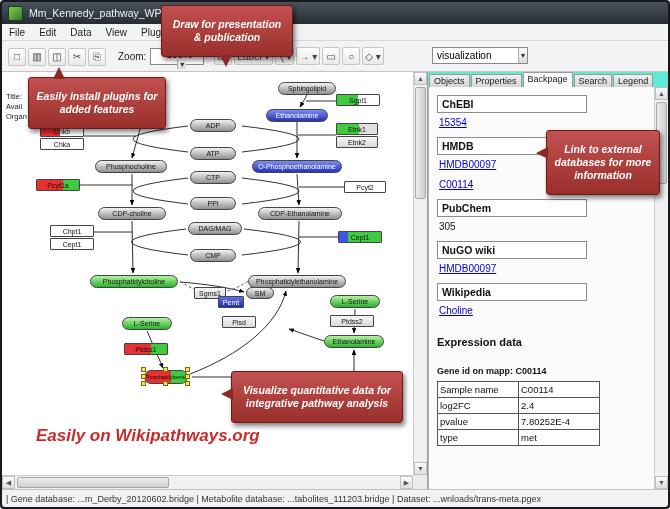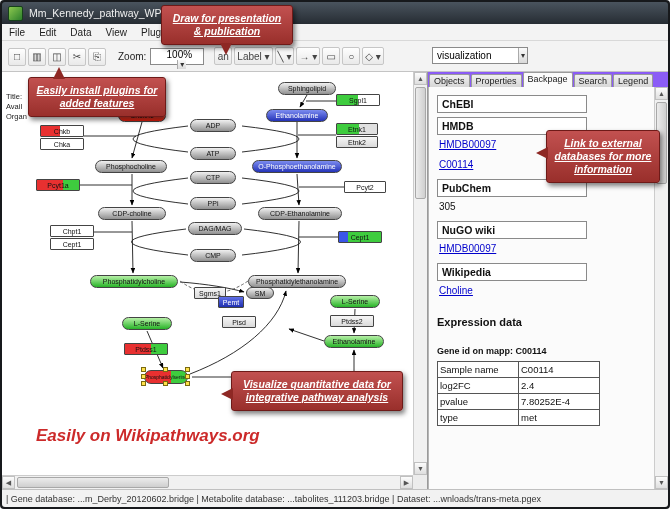--- a/index.html
+++ b/index.html
@@ -38,21 +38,21 @@
   
   .vscroll{position:absolute;top:0;right:0;bottom:14px;width:14px;background:#f1f1f1;border-left:1px solid #cccccc;box-sizing:border-box;}
   .hscroll{position:absolute;left:0;right:14px;bottom:0;height:14px;background:#f1f1f1;border-top:1px solid #cccccc;box-sizing:border-box;}
   .sb-arrow{position:absolute;width:13px;height:13px;display:flex;align-items:center;justify-content:center;
     font-size:7px;color:#555;background:linear-gradient(#fcfcfc,#dedede);border:1px solid #c0c0c0;box-sizing:border-box;}
   .vthumb{position:absolute;left:1px;right:1px;top:15px;height:110px;background:linear-gradient(90deg,#ececec,#cfcfcf);border:1px solid #a8a8a8;border-radius:2px;}
   .hthumb{position:absolute;top:1px;bottom:1px;left:15px;width:150px;background:linear-gradient(#ececec,#cfcfcf);border:1px solid #a8a8a8;border-radius:2px;}
   .scroll-corner{position:absolute;right:0;bottom:0;width:14px;height:14px;background:#ececec;}
   
   #sidebar{position:absolute;left:426px;right:0;top:0;bottom:0;background:#e9e9e9;}
-  #tabs{position:absolute;left:0;right:0;top:0;height:15px;display:flex;align-items:flex-end;background:#8b5cf6;}
+  #tabs{position:absolute;left:0;right:0;top:0;height:15px;display:flex;align-items:flex-end;background:#5eead4;}
   .tab{font-size:9px;color:#222;padding:1px 4px;height:13px;box-sizing:border-box;margin-left:1px;
     border:1px solid #9a9a9a;border-bottom:none;border-radius:2px 2px 0 0;background:linear-gradient(#f0f0f0,#d6d6d6);white-space:nowrap;}
   .tab.active{background:#fbfbfb;height:15px;}
   #sidebar-body{position:absolute;left:0;right:14px;top:15px;bottom:0;background:#fbfbfb;border-left:1px solid #b5b5b5;
     box-sizing:border-box;padding:8px 6px 0 8px;overflow:hidden;}
   .sec-header{border:1px solid #8a8a8a;background:#fff;font-weight:bold;font-size:10.5px;color:#111;
     padding:2px 4px;width:150px;box-sizing:border-box;margin-bottom:4px;}
   .sec-value{display:block;font-size:10px;margin:0 0 9px 2px;}
   .linkval{color:#0000cc;text-decoration:underline;cursor:pointer;}
   .plainval{color:#111;}
@@ -61,21 +61,21 @@
   #expr-table{border-collapse:collapse;font-size:9.5px;color:#111;}
   #expr-table td{border:1px solid #555;width:76px;height:15px;text-align:left;padding:0 2px;background:#fff;}
   .side-scroll{position:absolute;right:0;top:15px;bottom:0;width:14px;background:#f1f1f1;border-left:1px solid #cccccc;box-sizing:border-box;}
   .side-scroll .vthumb{height:80px;}
   
   #statusbar{position:absolute;left:2px;right:2px;bottom:2px;height:18px;background:#f2f2f2;border-top:1px solid #c0c0c0;
     display:flex;align-items:center;font-size:9px;color:#333;padding-left:4px;box-sizing:border-box;border-radius:0 0 3px 3px;white-space:nowrap;overflow:hidden;}
   
   .callout{position:absolute;z-index:80;background:linear-gradient(#c25150,#992f2b);border:1px solid #6e1a18;border-radius:3px;
     color:#fff;font-weight:bold;font-style:italic;font-size:10.5px;line-height:1.25;text-align:center;
-    padding:6px 6px;box-shadow:2px 3px 5px rgba(0,0,0,0.5);box-sizing:border-box;text-decoration:underline;}
+    padding:12px 6px;box-shadow:2px 3px 5px rgba(0,0,0,0.5);box-sizing:border-box;}
   .tail{position:absolute;width:0;height:0;}
   .tail-down{border-left:6px solid transparent;border-right:6px solid transparent;border-top:12px solid #8e2824;bottom:-11px;left:58px;}
   .tail-up{border-left:6px solid transparent;border-right:6px solid transparent;border-bottom:12px solid #8e2824;top:-11px;left:24px;}
   .tail-left{border-top:6px solid transparent;border-bottom:6px solid transparent;border-right:12px solid #8e2824;left:-11px;top:16px;}
   #share-note{position:absolute;z-index:80;left:36px;top:426px;font-size:17px;font-weight:bold;font-style:italic;color:#cc2a2a;}
 </style>
 </head>
 <body>
 
 <div class="window">
@@ -223,20 +223,21 @@
       <div id="tabs">
           <span class="tab">Objects</span>
           <span class="tab">Properties</span>
           <span class="tab active">Backpage</span>
           <span class="tab">Search</span>
           <span class="tab">Legend</span>
         </div>
       <div id="sidebar-body">
         <div id="sections">
             <div class="sec-header">ChEBI</div>
+            <span class="sec-value linkval">15354</span>
             <div class="sec-header">HMDB</div>
             <span class="sec-value linkval">HMDB00097</span>
             <span class="sec-value linkval">C00114</span>
             <div class="sec-header">PubChem</div>
             <span class="sec-value plainval">305</span>
             <div class="sec-header">NuGO wiki</div>
             <span class="sec-value linkval">HMDB00097</span>
             <div class="sec-header">Wikipedia</div>
             <span class="sec-value linkval">Choline</span>
           </div>

